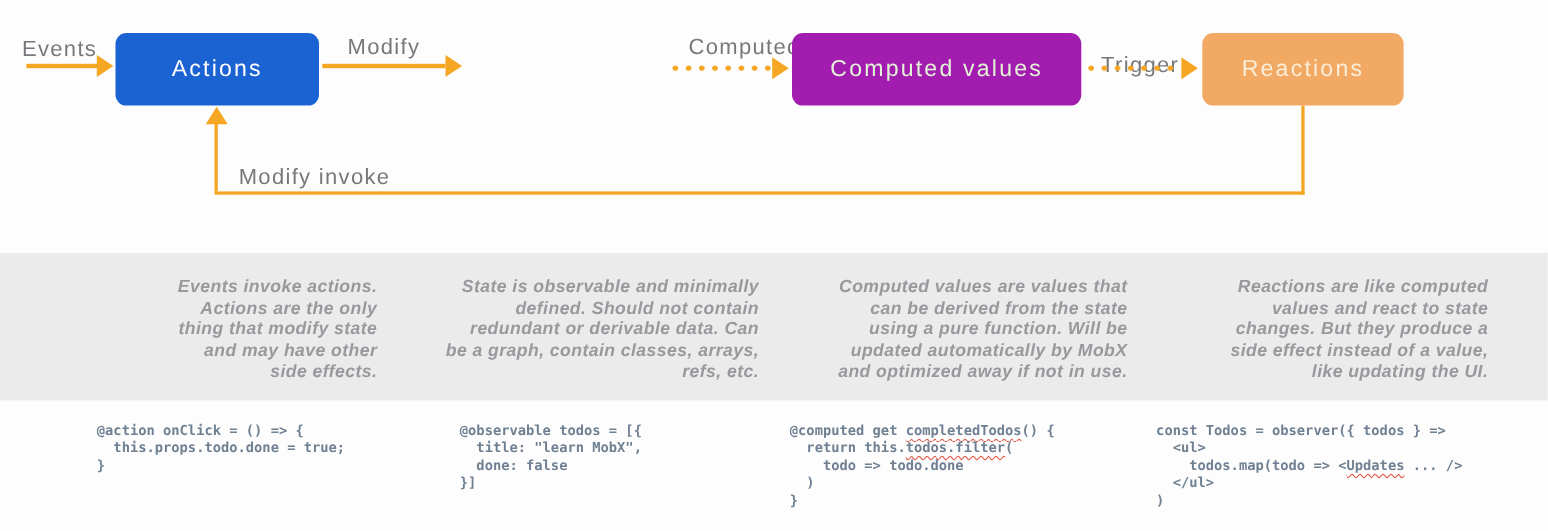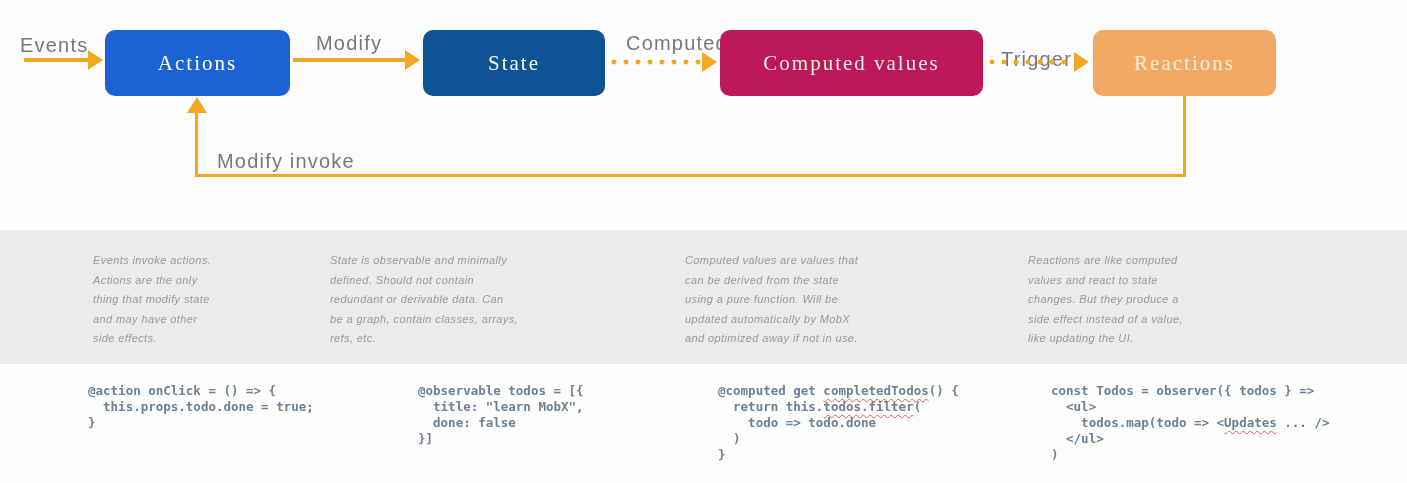--- a/index.html
+++ b/index.html
@@ -6,25 +6,25 @@
   body{
     width:1407px;height:483px;position:relative;overflow:hidden;
     background:#FDFDFD;
     font-family:"Liberation Sans", sans-serif;
   }
   .abs{position:absolute;}
   
   .node{
     position:absolute;top:30px;height:66px;border-radius:10px;
     display:flex;align-items:center;justify-content:center;
-    font-size:21px;letter-spacing:2px;font-weight:400;font-family:Liberation Serif, serif;
+    font-size:21px;letter-spacing:2px;font-weight:400;
   }
   .node-actions{left:105px;width:185px;background:#1B63D2;color:#FFFFFF;}
   .node-state{left:423px;width:182px;background:#0E5396;color:#FFFFFF;}
-  .node-computed{left:720px;width:263px;background:#be185d;color:#E4F3D8;}
+  .node-computed{left:720px;width:263px;background:#a21caf;color:#E4F3D8;}
   .node-reactions{left:1093px;width:183px;background:#F2A964;color:#FBEED9;}
   
   .edge-label{
     position:absolute;color:#77787B;font-size:20px;letter-spacing:1.2px;
   }
   
   .hline{position:absolute;height:4px;background:#F5A623;}
   .head-right{
     position:absolute;width:0;height:0;
     border-top:10px solid transparent;border-bottom:10px solid transparent;
@@ -41,22 +41,22 @@
     background-size:12px 6px;background-position:0 50%;background-repeat:repeat-x;
   }
   .fb-line-v{position:absolute;width:3px;background:#F5A623;}
   .fb-line-h{position:absolute;height:3px;background:#F5A623;}
   
   .band{
     position:absolute;left:0;top:230px;width:1407px;height:134px;background:#EBEBEB;
   }
   .desc{
     position:absolute;top:251px;
-    color:#98999D;font-size:11px;line-height:19.5px;font-style:italic;
-    text-align:left;white-space:pre-line;letter-spacing:0.4px;
+    color:#98999D;font-size:16px;line-height:19.5px;font-style:italic;
+    text-align:right;white-space:pre-line;letter-spacing:0.4px;font-weight:bold;
   }
   .desc-1{left:93px;width:250px;}
   .desc-2{left:330px;width:360px;}
   .desc-3{left:685px;width:340px;}
   .desc-4{left:1028px;width:325px;}
   
   pre.code{
     position:absolute;top:383px;margin:0;
     font-family:"DejaVu Sans Mono", monospace;
     font-size:12.5px;line-height:16px;font-weight:bold;color:#6E8092;
@@ -86,23 +86,20 @@
     <div class="head-right" style="left:88px;top:50px;"></div>
 
     <div class="node node-actions">
       <span>Actions</span>
     </div>
 
     <span class="edge-label" style="left:316px;top:32px;">Modify</span>
     <div class="hline" style="left:293px;top:58px;width:112px;"></div>
     <div class="head-right" style="left:405px;top:50px;"></div>
 
-    <div class="node node-state">
-      <span>State</span>
-    </div>
 
     <span class="edge-label" style="left:626px;top:32px;">Computed</span>
     <div class="dots" style="left:608px;top:59px;width:93px;"></div>
     <div class="head-right" style="left:702px;top:52px;"></div>
 
     <div class="node node-computed">
       <span>Computed values</span>
     </div>
 
     <span class="edge-label" style="left:1001px;top:48px;">Trigger</span>

